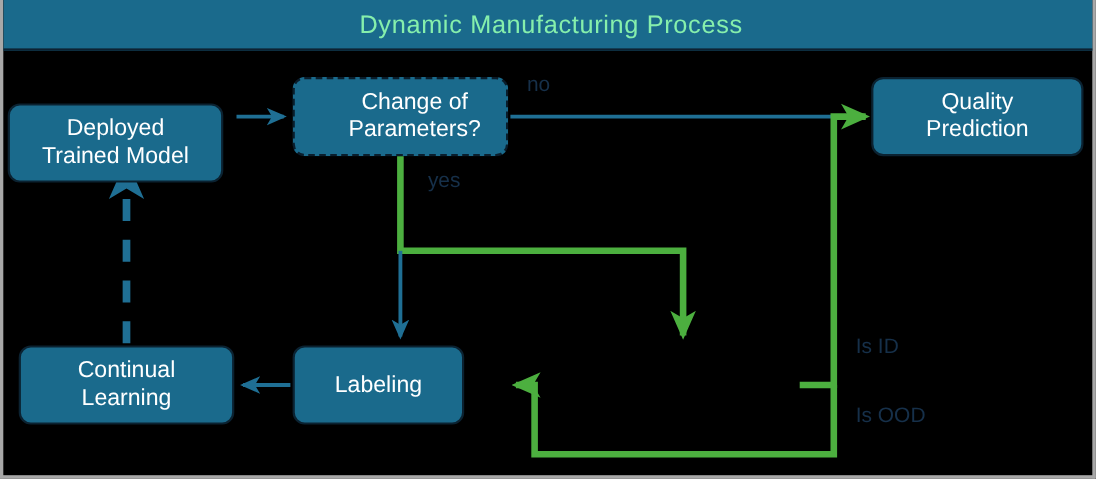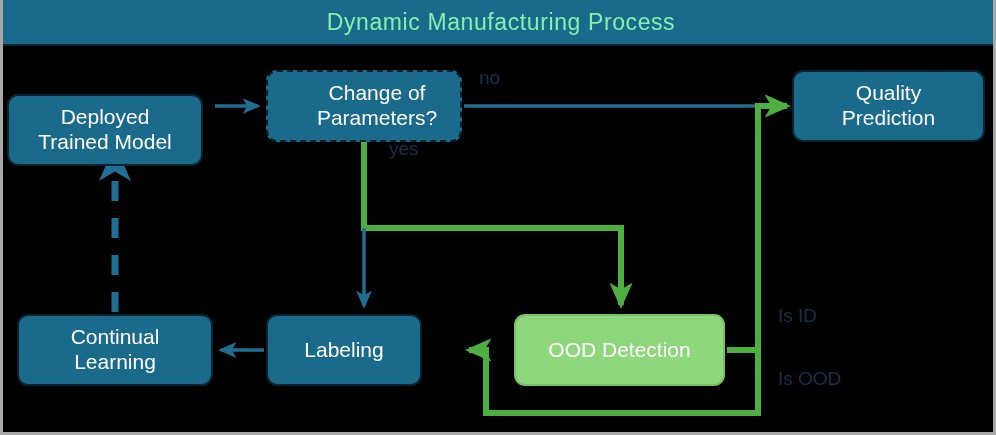--- a/index.html
+++ b/index.html
@@ -174,22 +174,19 @@
 
   <div class="node blue" style="left:14px; top:314px; width:196px; height:72px;">
     <span class="node-label">Continual
 Learning</span>
   </div>
 
   <div class="node blue" style="left:263px; top:314px; width:156px; height:72px;">
     <span class="node-label">Labeling</span>
   </div>
 
-  <div class="node green" style="left:511px; top:314px; width:211px; height:72px;">
-    <span class="node-label">OOD Detection</span>
-  </div>
 
   <div class="edge-label" style="left:448px; top:67px;margin-left:28px;">no</div>
-  <div class="edge-label" style="left:386px; top:138px;">yes</div>
+  <div class="edge-label" style="left:386px; top:154px;">yes</div>
   <div class="edge-label" style="left:775px; top:305px;">Is ID</div>
   <div class="edge-label" style="left:775px; top:368px;">Is OOD</div>
 
 </div>
 
 </body></html>

